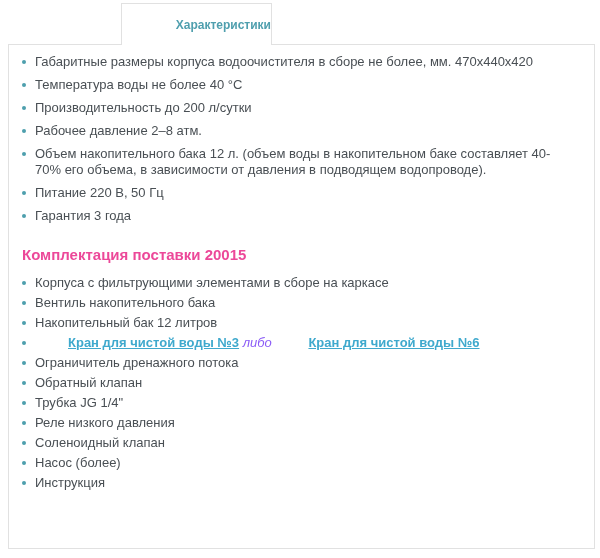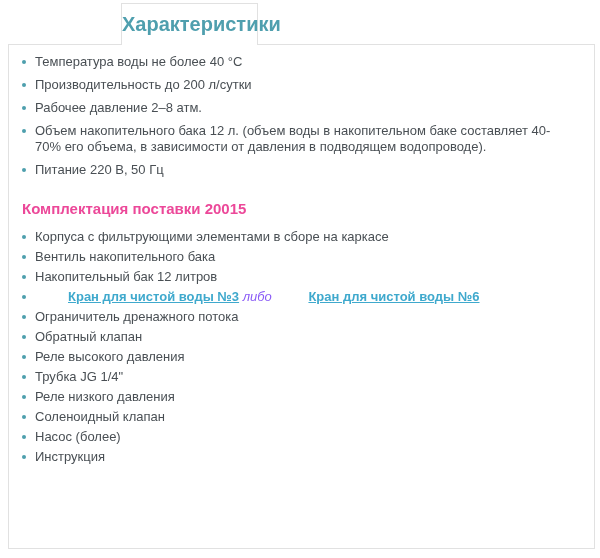--- a/index.html
+++ b/index.html
@@ -8,28 +8,28 @@
     background:#ffffff;
     font-family:"Liberation Sans", sans-serif;
     overflow:hidden;
   }
   .stage { position:relative; width:600px; height:558px; }
 
   
   .tab {
     position:absolute;
     left:121px; top:3px;
-    width:137px; height:42px;
+    width:151px; height:42px;
     background:#ffffff;
     border:1px solid #e1e1e1;
     border-bottom:none;
     z-index:2;
-    display:flex; align-items:center; justify-content:flex-start;
+    display:flex; align-items:center; justify-content:flex-end;
     color:#4f9fae;
-    font-size:20px;
+    font-size:12px;
     font-weight:bold;
   }
 
   
   .panel {
     position:absolute;
     left:8px; top:44px;
     width:587px; height:505px;
     background:#ffffff;
     border:1px solid #e1e1e1;
@@ -77,41 +77,42 @@
 
 <div class="stage">
 
   <div class="tab">
     <span>Характеристики</span>
   </div>
 
   <div class="panel">
 
     <ul class="blist specs">
+      <li>Габаритные размеры корпуса водоочистителя в сборе не более, мм. 470х440х420</li>
       <li>Температура воды не более 40 °С</li>
       <li>Производительность до 200 л/сутки</li>
       <li>Рабочее давление 2–8 атм.</li>
       <li>Объем накопительного бака 12 л. (объем воды в накопительном баке составляет 40-70% его объема, в зависимости от давления в подводящем водопроводе).</li>
       <li>Питание 220 В, 50 Гц</li>
+      <li>Гарантия 3 года</li>
     </ul>
 
     <div class="section-heading">Комплектация поставки 20015</div>
 
     <ul class="blist package">
       <li>Корпуса с фильтрующими элементами в сборе на каркасе</li>
       <li>Вентиль накопительного бака</li>
       <li>Накопительный бак 12 литров</li>
       <li>
         <a class="prod-link">Кран для чистой воды №3</a>
         <span class="link-sep">либо</span>
         <a class="prod-link">Кран для чистой воды №6</a>
       </li>
       <li>Ограничитель дренажного потока</li>
       <li>Обратный клапан</li>
-      <li>Реле высокого давления</li>
       <li>Трубка JG 1/4"</li>
       <li>Реле низкого давления</li>
       <li>Соленоидный клапан</li>
       <li>Насос (более)</li>
       <li>Инструкция</li>
     </ul>
 
   </div>
 </div>
 

